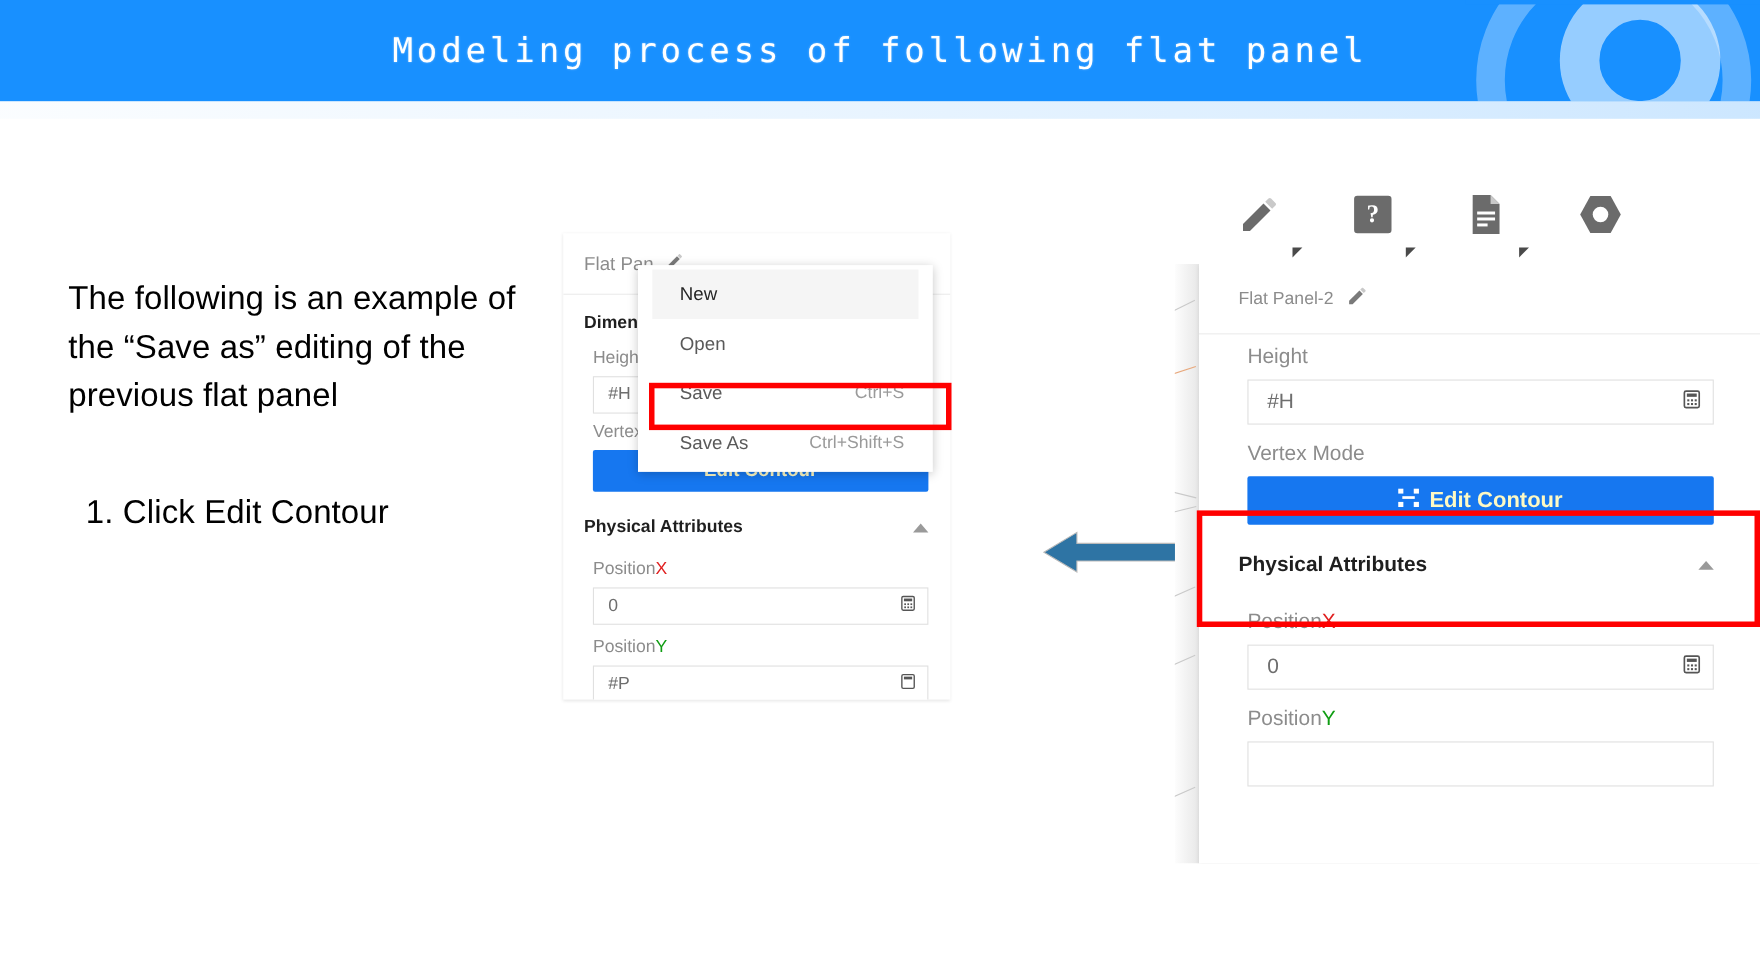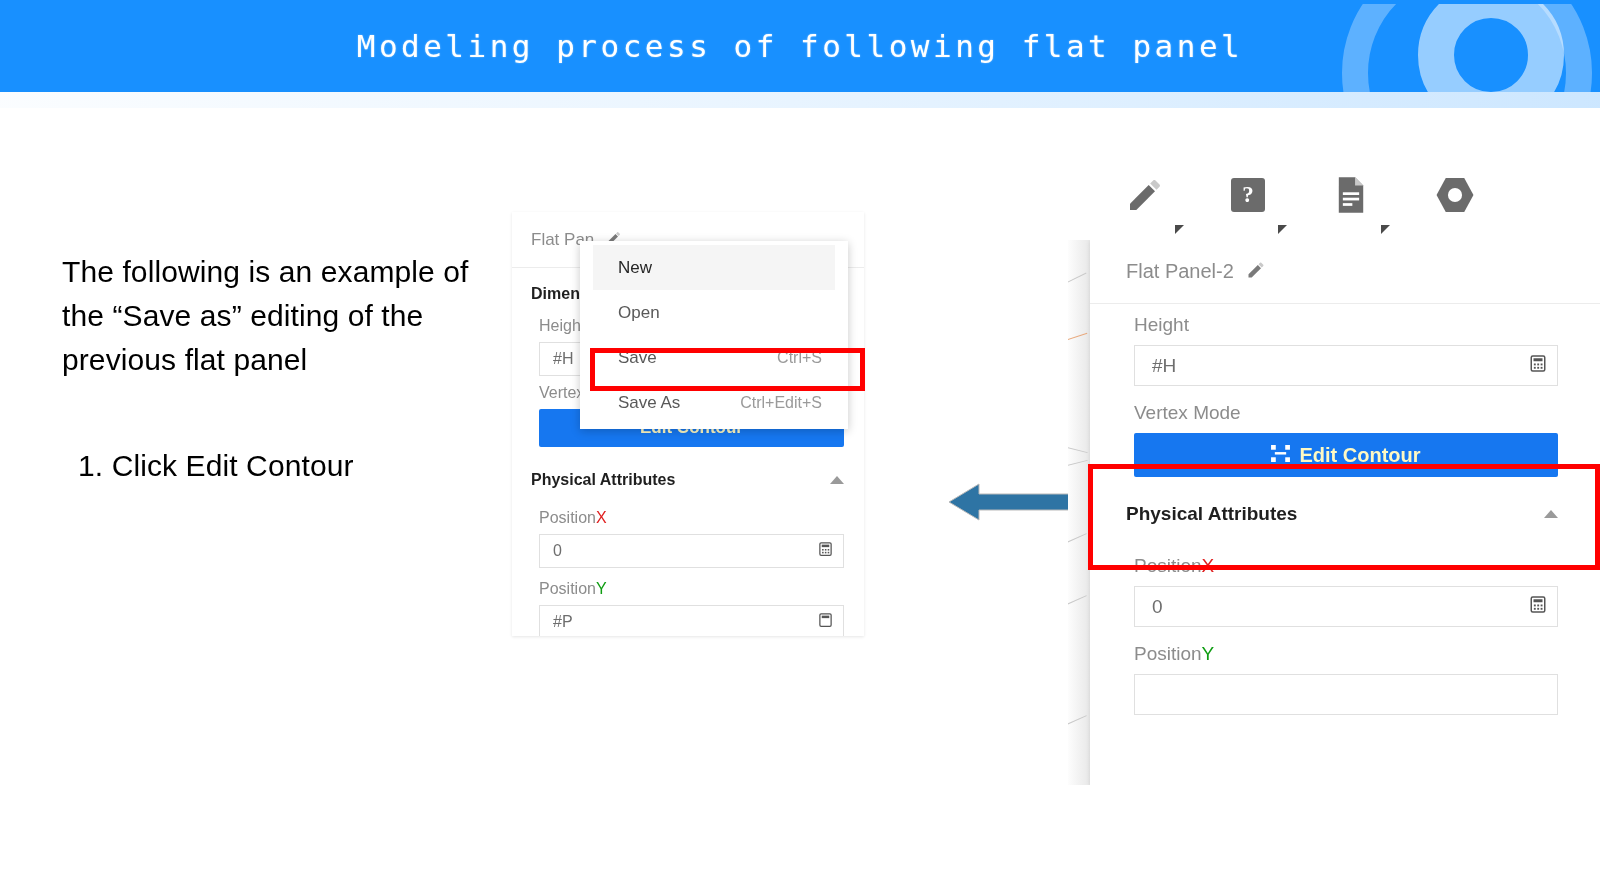--- a/index.html
+++ b/index.html
@@ -233,21 +233,21 @@
   .right-panel {
     position: absolute;
     left: 22px; top: 0;
     width: 510px;
     height: 545px;
     background: #ffffff;
     box-shadow: 0 1px 4px rgba(0,0,0,0.10);
     overflow: hidden;
   }
   .right-panel .panel-head { height: 64px; padding-left: 36px; }
-  .right-panel .panel-head .pname { font-size: 20px; }
+  .right-panel .panel-head .pname { font-size: 16px; }
   .right-panel .sec-head { padding: 20px 42px 8px 36px; }
   .right-panel .sec-head .sec-title { font-size: 19px; }
   .right-panel .field { padding: 10px 42px 0 44px; }
   .right-panel .field-label { font-size: 19px; margin-bottom: 9px; }
   .right-panel .field-input { height: 41px; font-size: 19px; padding-left: 17px; }
   .right-panel .btn-primary {
     margin: 5px 42px 0 44px;
     height: 44px;
     font-size: 20px;
   }
@@ -410,21 +410,21 @@
   <div class="menu-item">
     <span>Open</span>
     <span class="shortcut"></span>
   </div>
   <div class="menu-item">
     <span>Save</span>
     <span class="shortcut">Ctrl+S</span>
   </div>
   <div class="menu-item">
     <span>Save As</span>
-    <span class="shortcut">Ctrl+Edit+S</span>
+    <span class="shortcut">Ctrl+Shift+S</span>
   </div>
 </div>
 
 <div class="arrow-wrap">
   <svg width="132" height="48" viewBox="0 0 132 48">
     <polygon points="4,24 34,6 34,16 130,16 130,32 34,32 34,42" fill="#2E74A4" stroke="#b9b9b9" stroke-width="1"></polygon>
   </svg>
 </div>
 
 <div class="toolbar">

